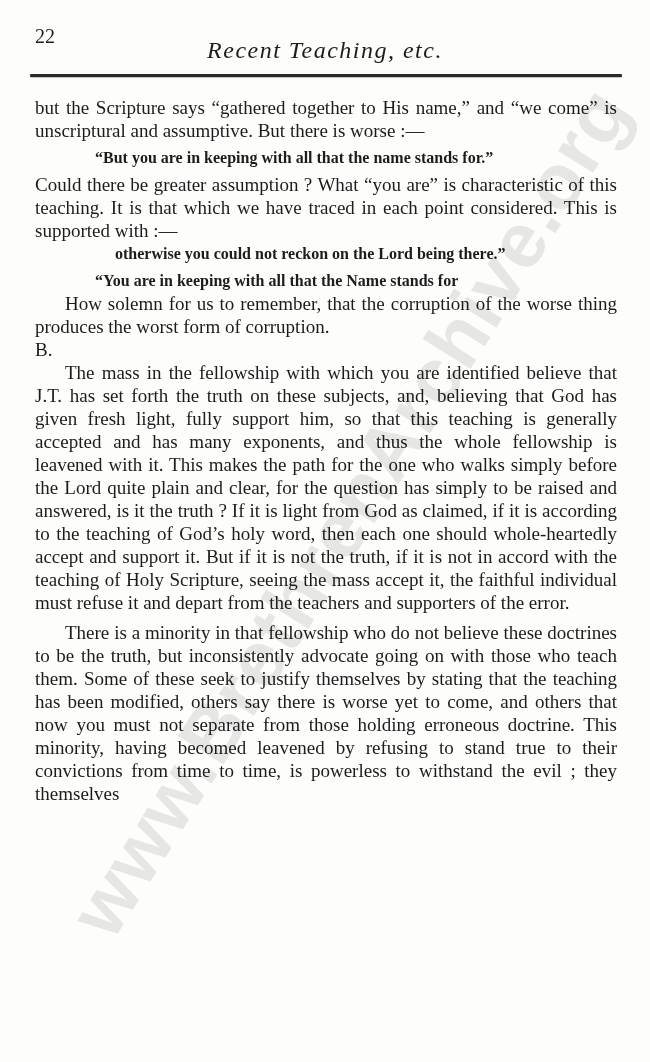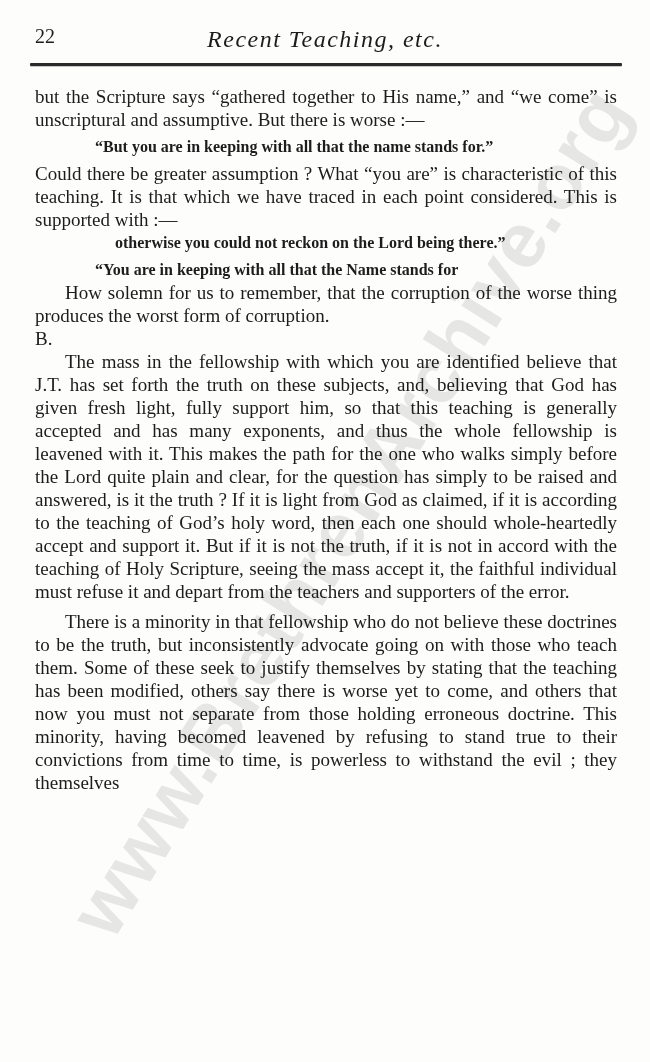--- a/index.html
+++ b/index.html
@@ -21,21 +21,21 @@
     font-family: "Liberation Sans", "DejaVu Sans", sans-serif;
     font-size: 78px;
     font-weight: 700;
     letter-spacing: 1px;
     color: rgba(95,95,95,0.14);
     white-space: nowrap;
     pointer-events: none;
     z-index: 1;
   }
   .content { position: relative; z-index: 2; }
-  .header { position: relative; padding-top: 26px; height: 32px; }
+  .header { position: relative; padding-top: 37px; height: 32px; }
   .pagenum {
     position: absolute;
     left: 35px;
     top: 25px;
     font-size: 20px;
   }
   .runtitle {
     display: block;
     text-align: center;
     font-style: italic;

